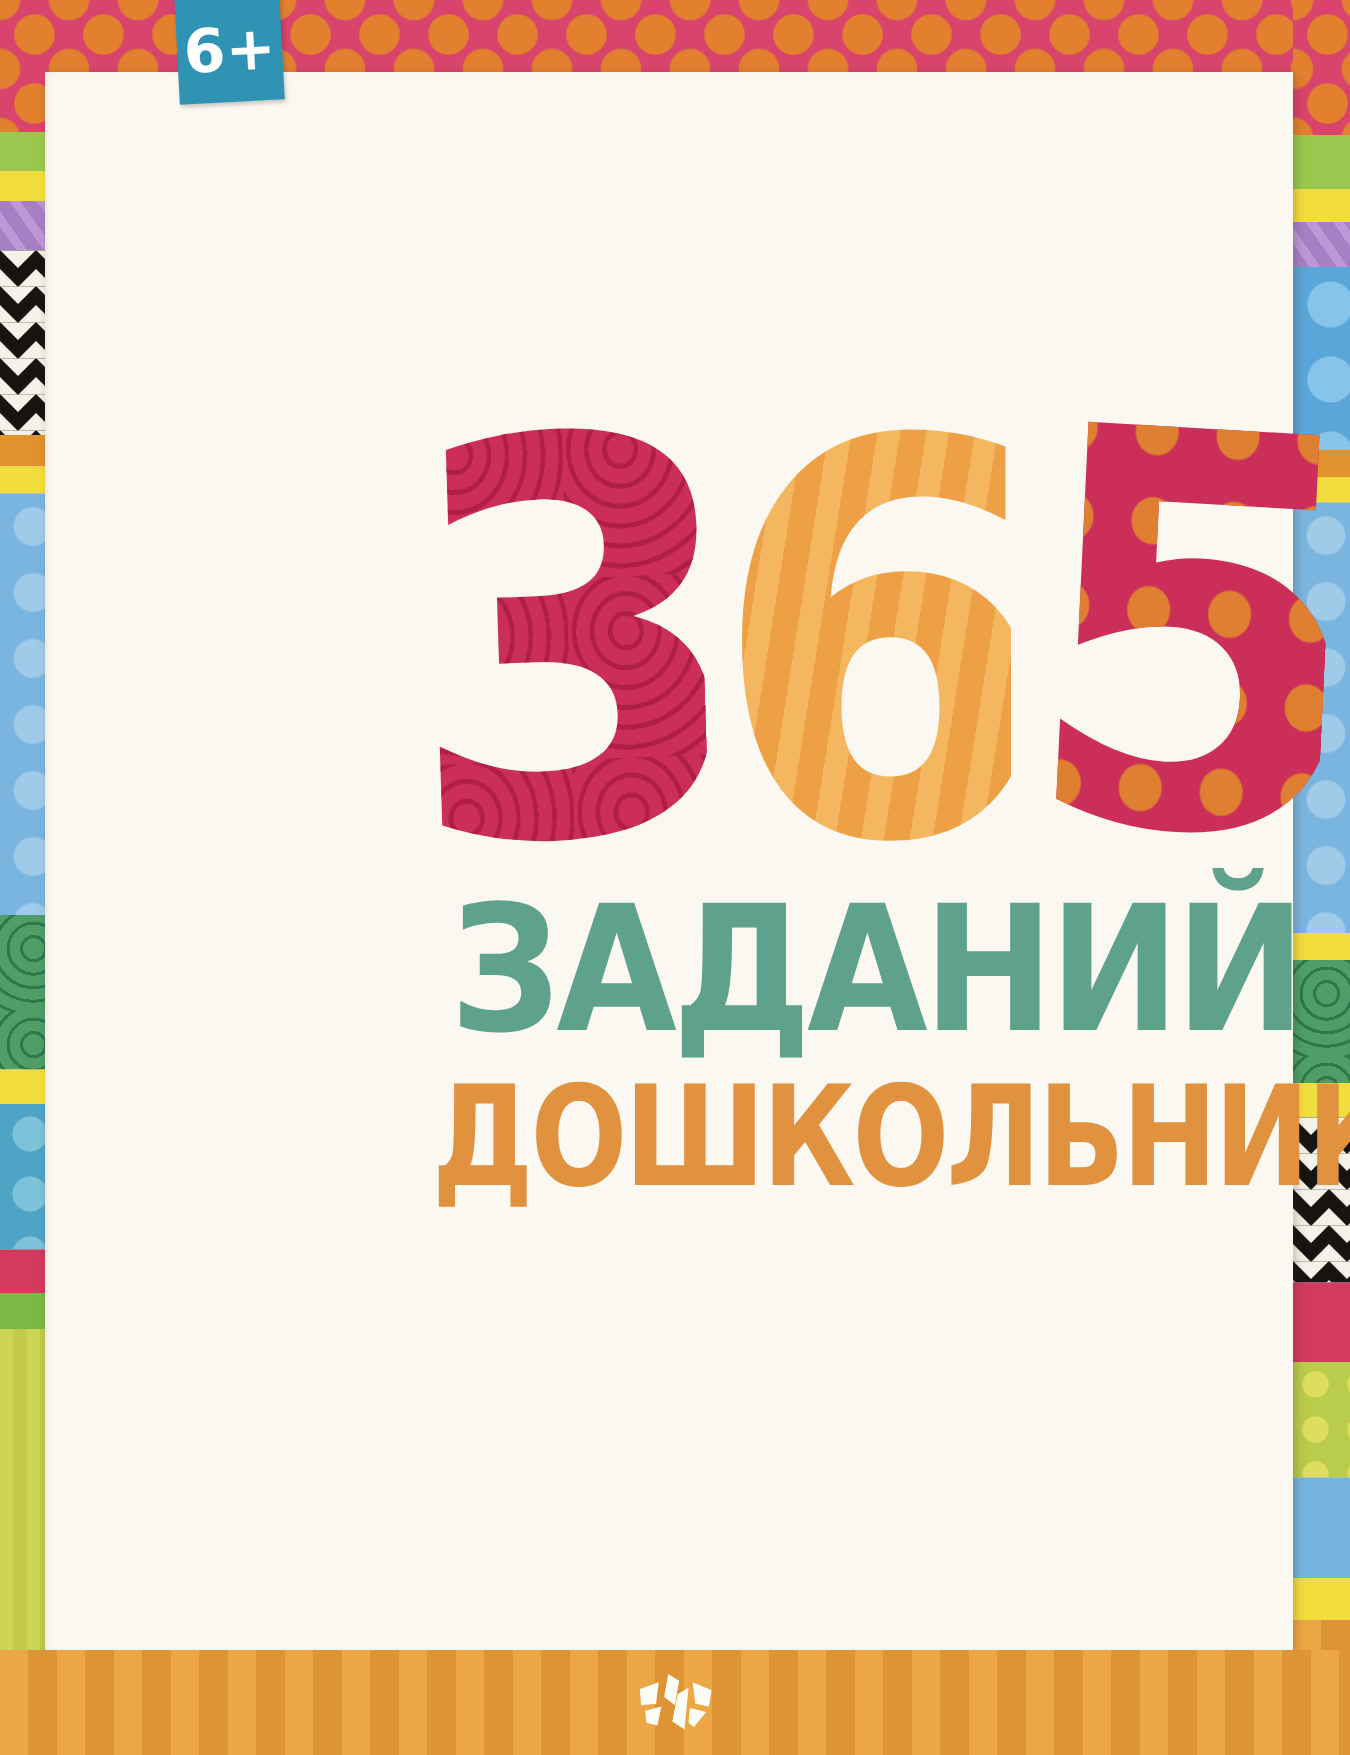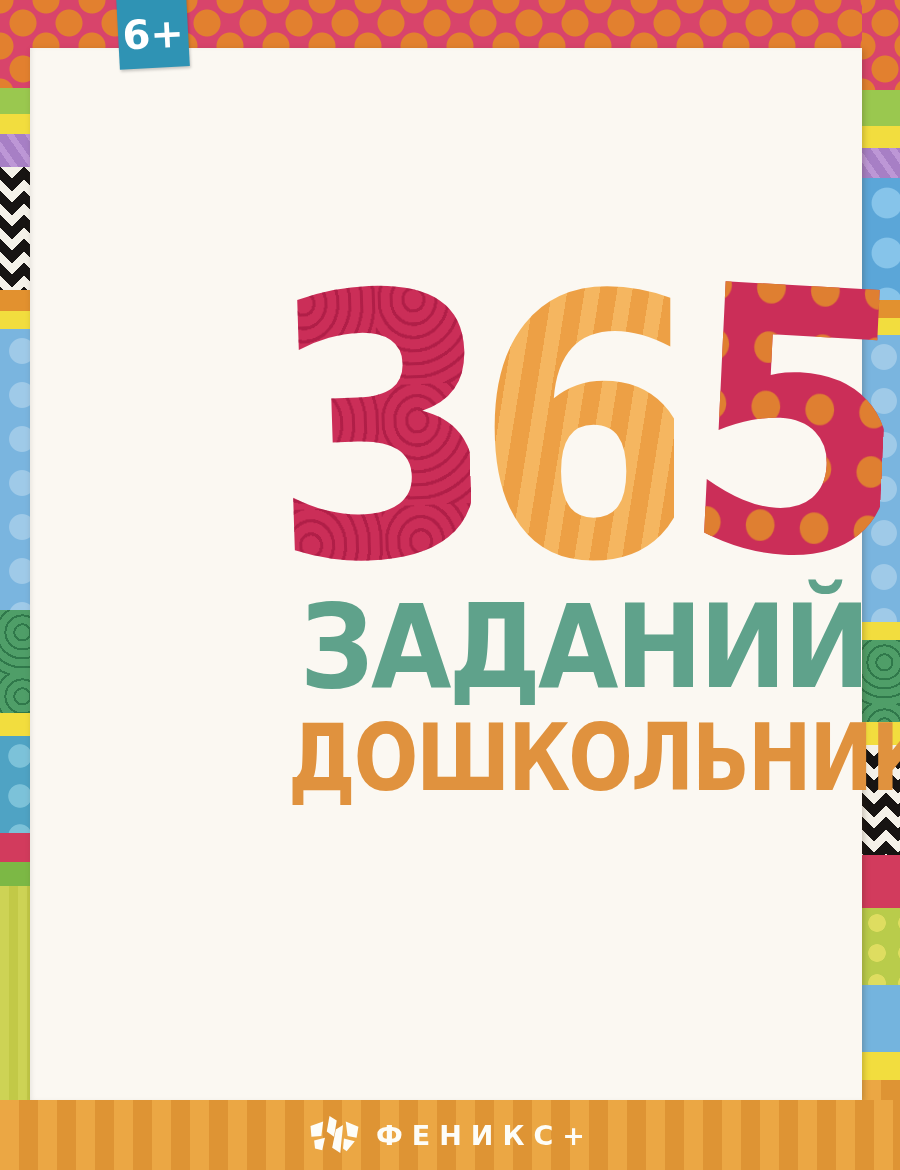--- a/index.html
+++ b/index.html
@@ -349,16 +349,15 @@
 
   <div id="bottom-band" class="stripes-band">
     <svg width="56" height="46" viewBox="0 0 62 50" fill="#fdfdf8">
       <polygon points="26,4 34,9 31,27 23,21"></polygon>
       <polygon points="33,19 41,14 38,45 29,39"></polygon>
       <polygon points="5,15 19,10 17,26 6,27"></polygon>
       <polygon points="9,31 21,28 18,42 10,40"></polygon>
       <polygon points="44,10 58,16 56,28 46,26"></polygon>
       <polygon points="42,29 54,32 45,43 41,40"></polygon>
     </svg>
-    <span id="publisher-name">ФЕНИКС+</span>
   </div>
 
 </div>
 
 </body></html>

